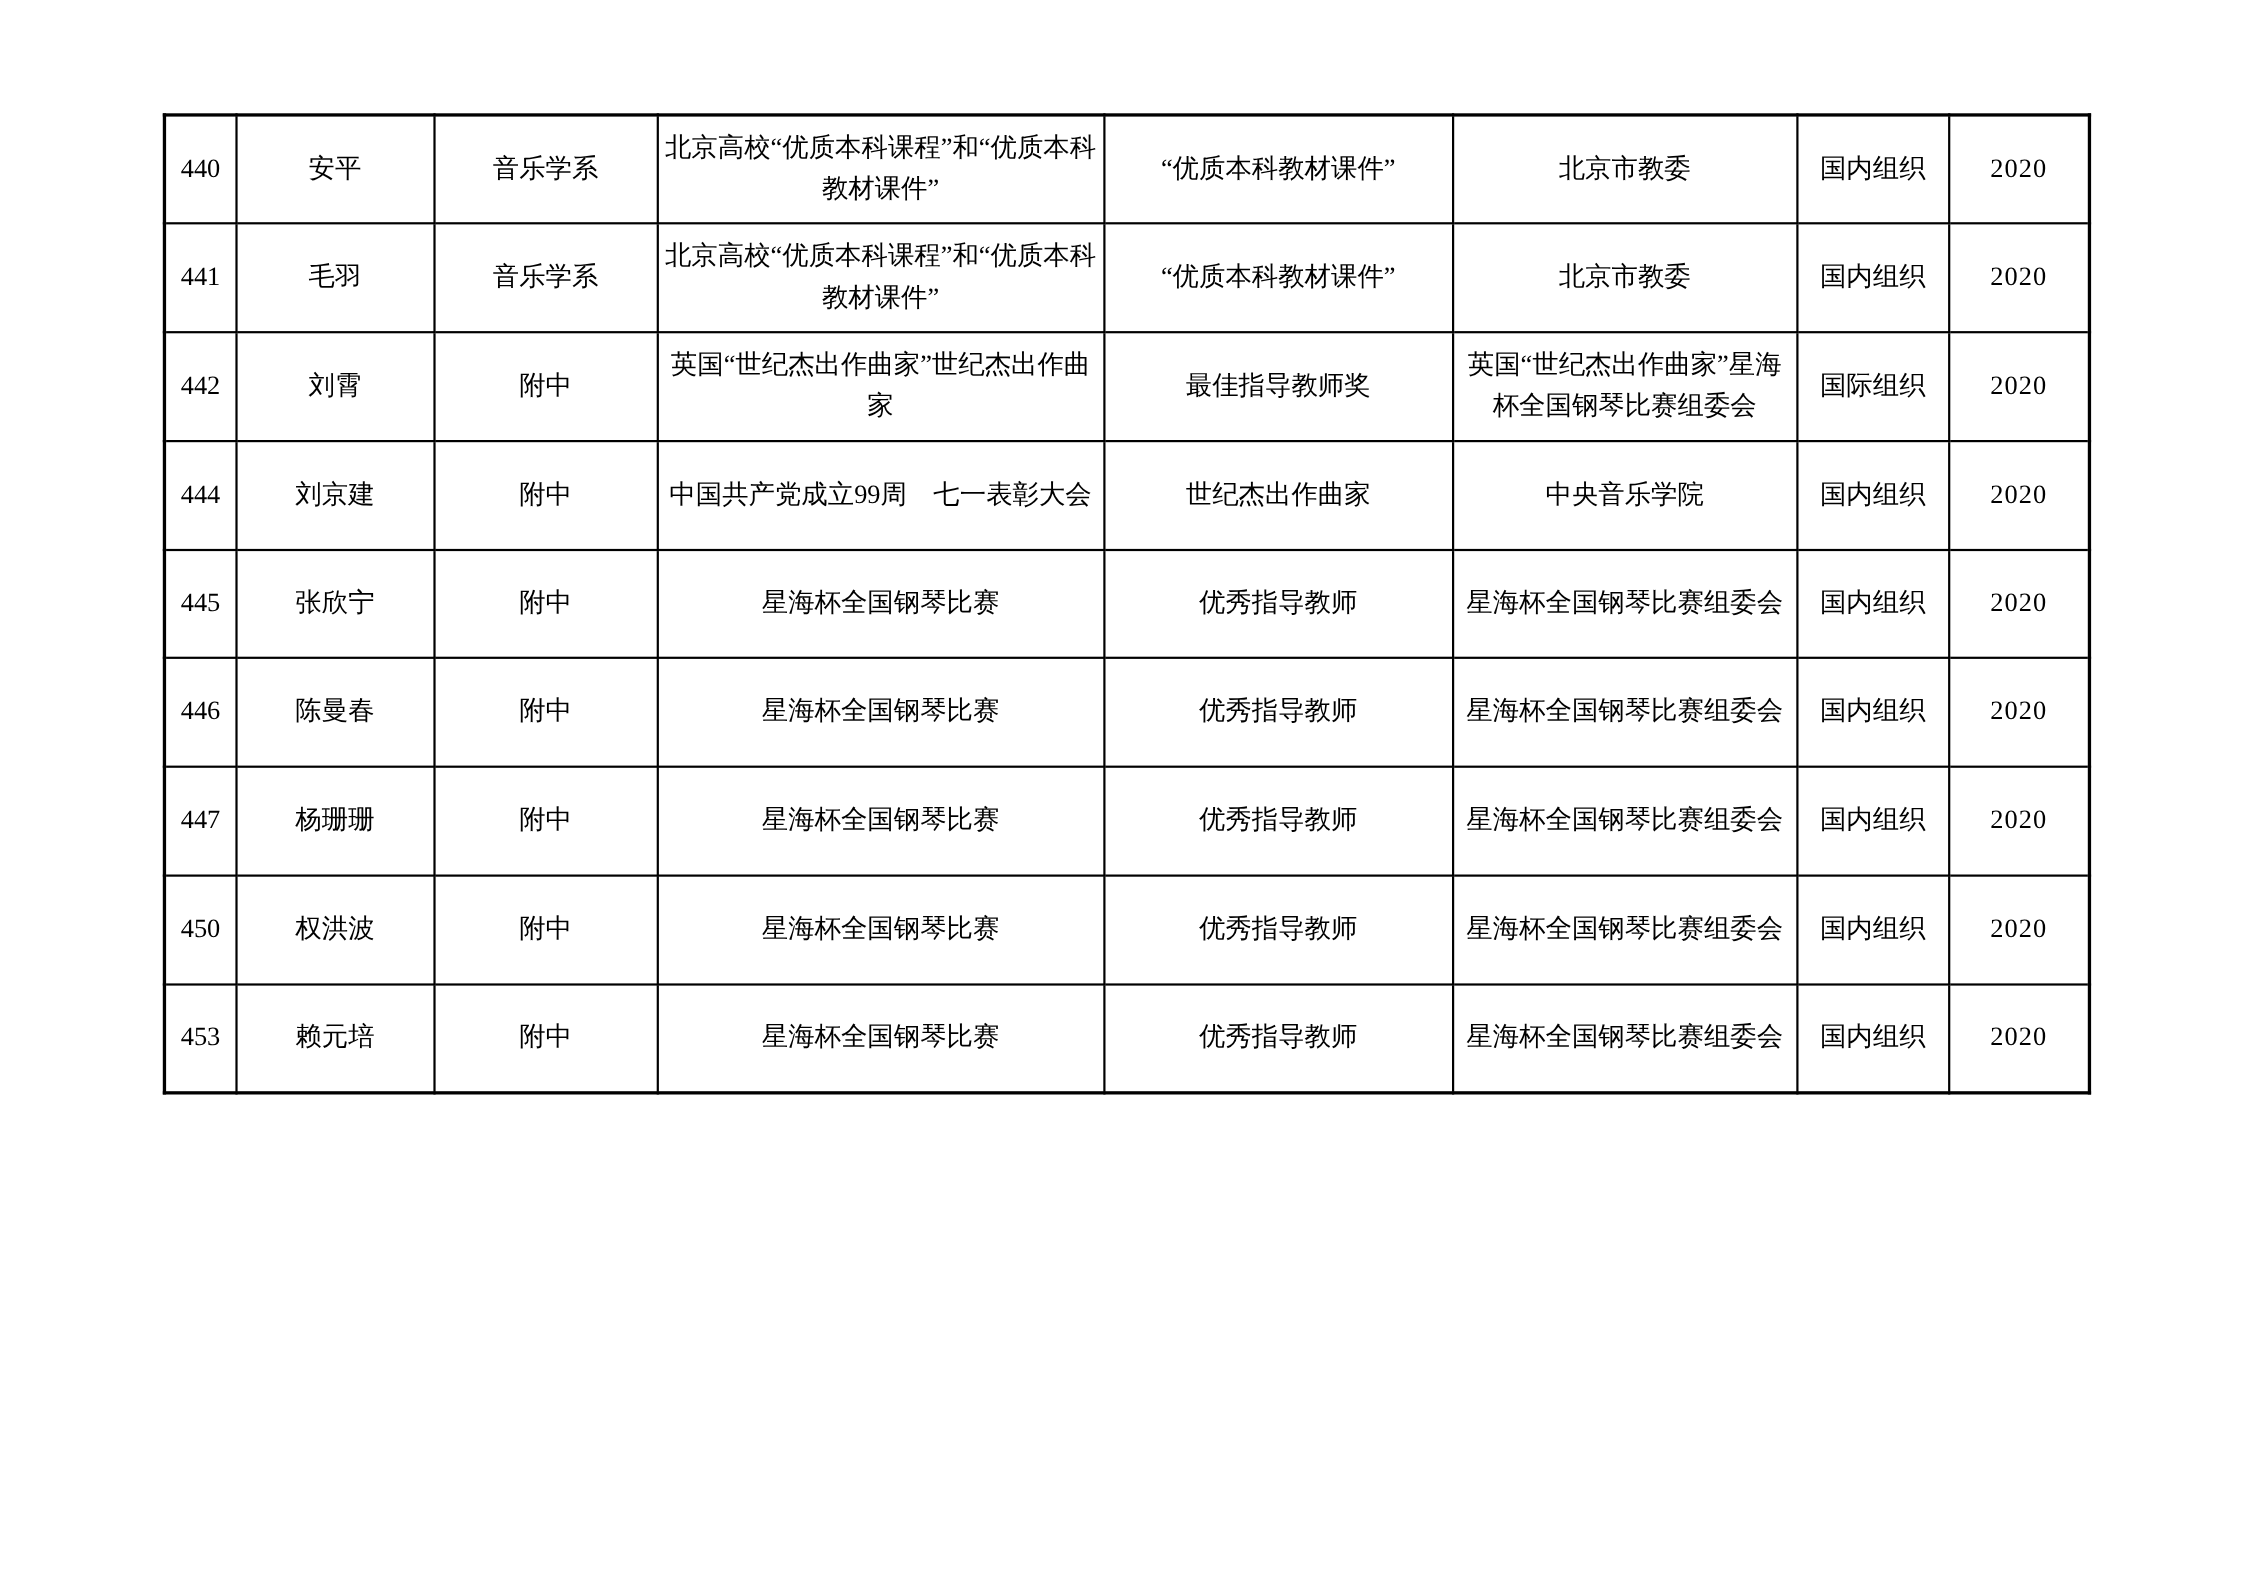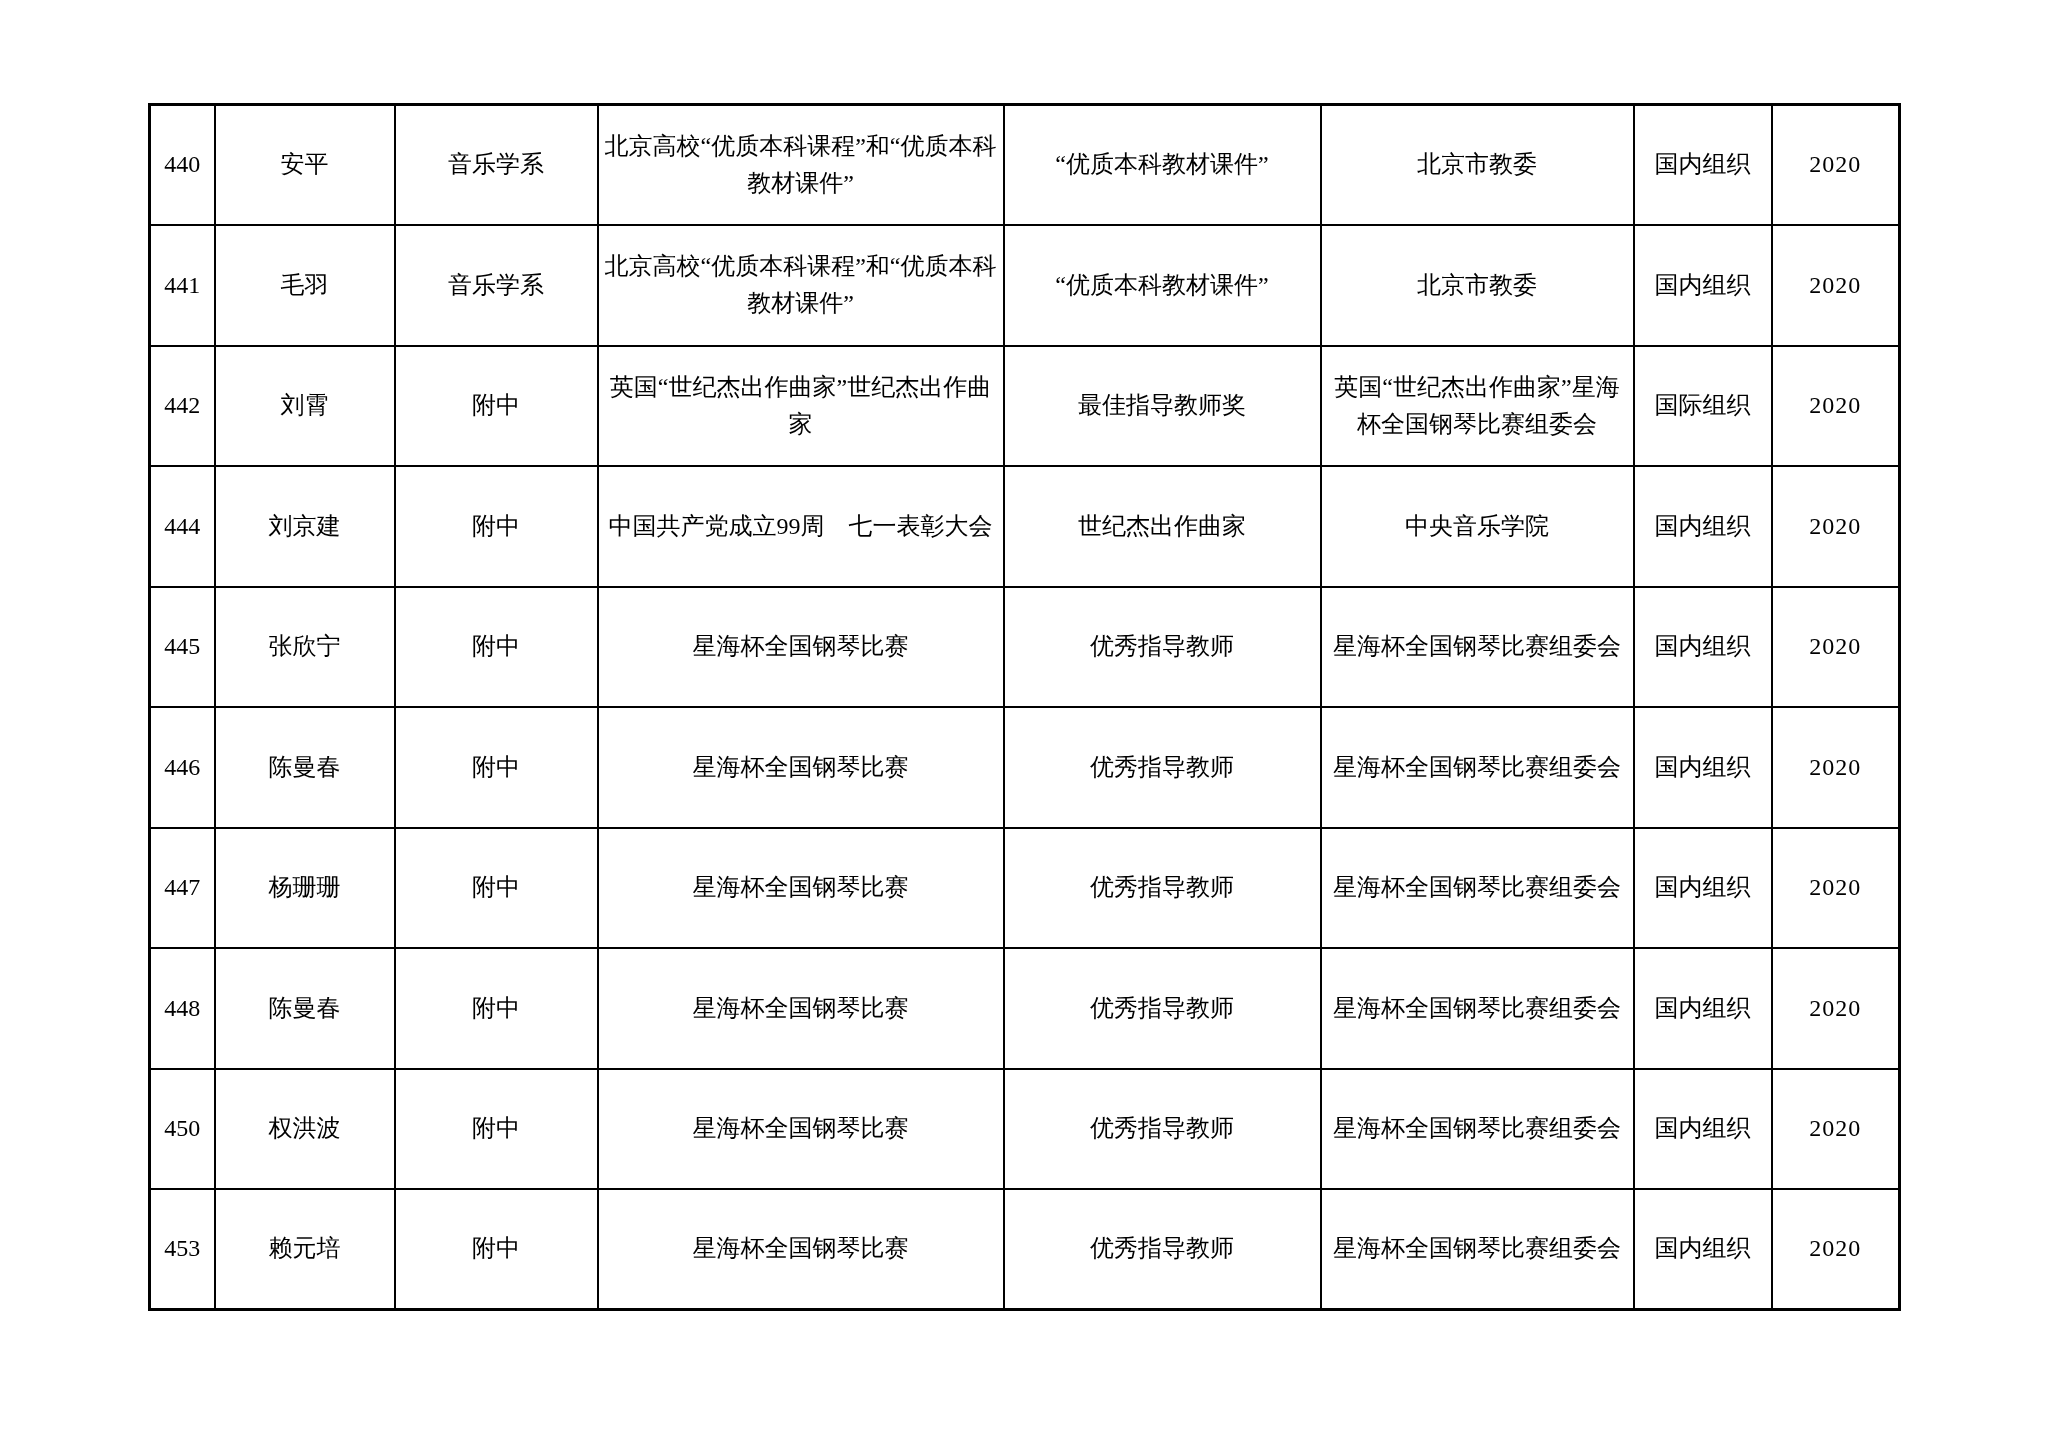--- a/index.html
+++ b/index.html
@@ -17,21 +17,21 @@
   }
   .table-wrap {
     position: absolute;
     left: 148px;
     top: 103px;
   }
   table.awards-table {
     border-collapse: collapse;
     table-layout: fixed;
     width: 1750px;
-    height: 1208px;
+    height: 892px;
     border: 3px solid #000000;
     background: #ffffff;
   }
   table.awards-table td {
     border: 2px solid #000000;
     text-align: center;
     vertical-align: middle;
     font-size: 24px;
     line-height: 1.55;
     padding: 2px 6px;
@@ -131,30 +131,20 @@
     <td class="col-no">447</td>
     <td class="col-name">杨珊珊</td>
     <td class="col-dept">附中</td>
     <td class="col-award">星海杯全国钢琴比赛</td>
     <td class="col-prize">优秀指导教师</td>
     <td class="col-org">星海杯全国钢琴比赛组委会</td>
     <td class="col-org-type">国内组织</td>
     <td class="col-year">2020</td>
   </tr>
 
-  <tr>
-    <td class="col-no">448</td>
-    <td class="col-name">陈曼春</td>
-    <td class="col-dept">附中</td>
-    <td class="col-award">星海杯全国钢琴比赛</td>
-    <td class="col-prize">优秀指导教师</td>
-    <td class="col-org">星海杯全国钢琴比赛组委会</td>
-    <td class="col-org-type">国内组织</td>
-    <td class="col-year">2020</td>
-  </tr>
 
 
   <tr>
     <td class="col-no">450</td>
     <td class="col-name">权洪波</td>
     <td class="col-dept">附中</td>
     <td class="col-award">星海杯全国钢琴比赛</td>
     <td class="col-prize">优秀指导教师</td>
     <td class="col-org">星海杯全国钢琴比赛组委会</td>
     <td class="col-org-type">国内组织</td>

